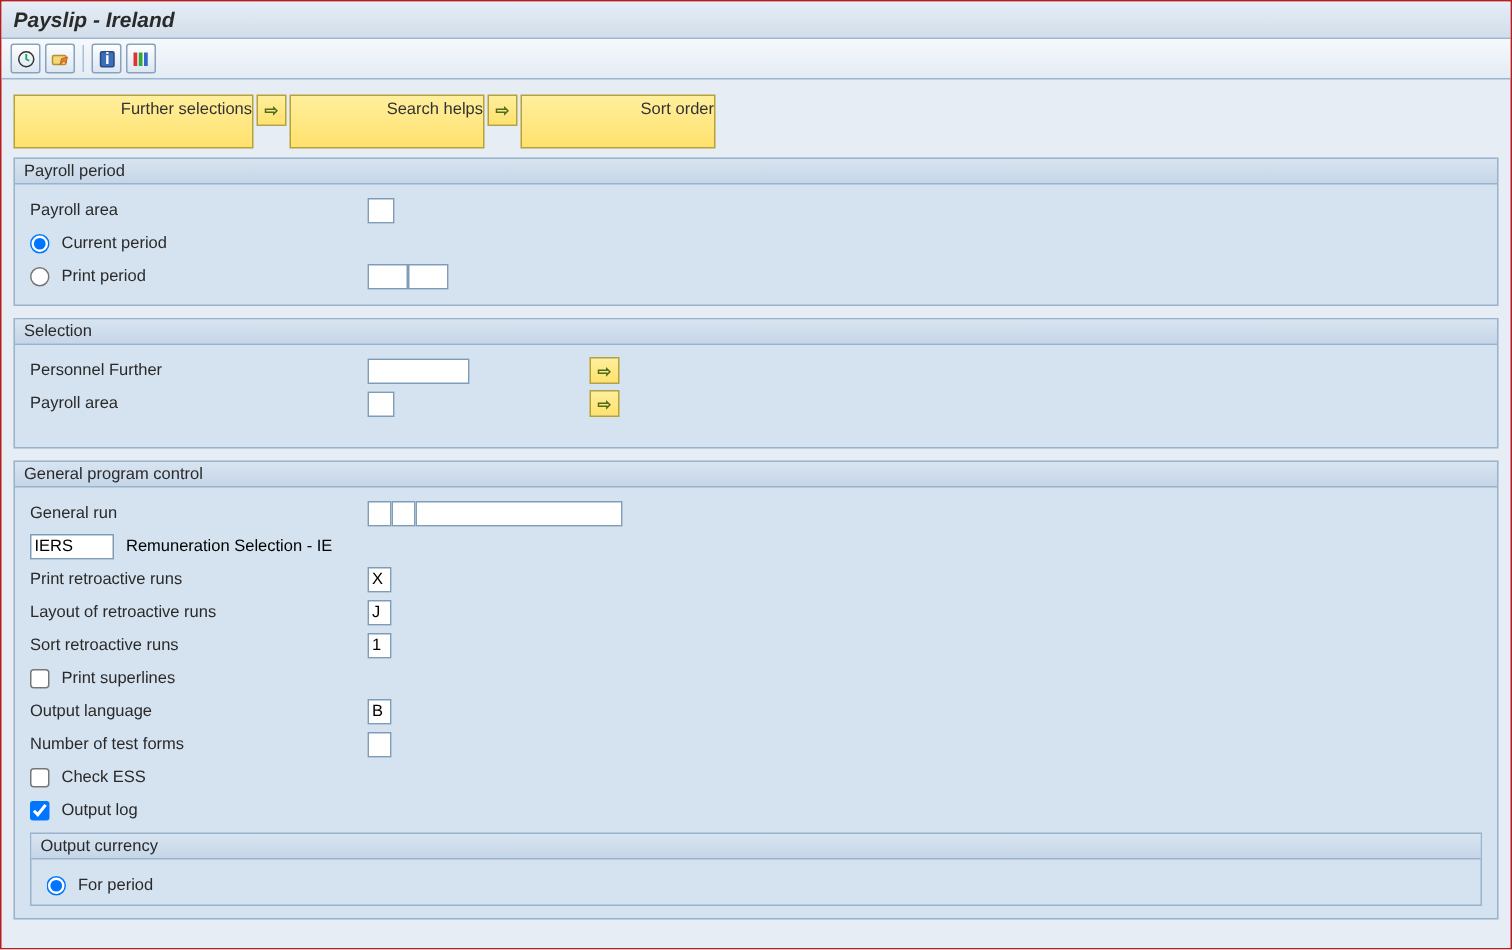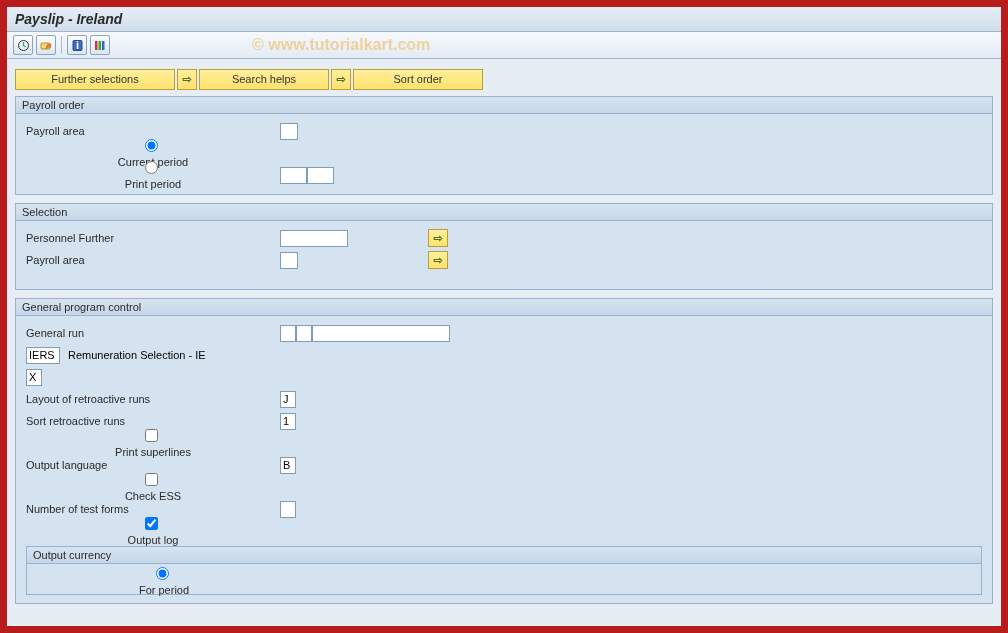--- a/index.html
+++ b/index.html
@@ -1,20 +1,20 @@
 <!DOCTYPE html>
 <html><head>
 <meta charset="utf-8">
 <style>
   * { box-sizing: border-box; font-family: Arial, Helvetica, sans-serif; font-size: 11px; }
   html, body { margin: 0; padding: 0; background: #ffffff; }
   .window {
     width: 1008px; height: 633px;
     background: #e6edf4;
-    border: 7px solid #b91c1c;
+    border: 1px solid #b91c1c;
     overflow: hidden;
     position: relative;
   }
   .titlebar {
     background: linear-gradient(#e6eef7, #d1dde9);
     border-bottom: 1px solid #9cb6cf;
     padding: 4px 8px;
     font-size: 14px; font-weight: bold; font-style: italic;
     color: #2a2a2a;
   }
@@ -35,21 +35,21 @@
   }
   .appbar .sep { height: 18px; border-left: 1px solid #aac0d6; margin: 0 2px; }
   .watermark {
     position: absolute; left: 245px; top: 4px;
     color: #f0c070aa; font-size: 16px; font-weight: bold;
     pointer-events: none;
   }
   .content { padding: 10px 8px; }
   .button-row { display: flex; gap: 2px; margin-bottom: 6px; }
   .btn-main {
-    width: 160px; height: 21px; text-align: center;
+    width: 160px; height: 36px; text-align: right;
     background: linear-gradient(#ffef9d, #ffe16d);
     border: 1px solid #b7a23a;
     color: #333;
     line-height: 19px;
     cursor: pointer;
   }
   .btn-arrow-pre {
     width: 20px; height: 21px;
     background: linear-gradient(#ffef9d, #ffe16d);
     border: 1px solid #b7a23a;
@@ -63,30 +63,30 @@
   }
   .group-title {
     background: linear-gradient(#d8e4f0, #c5d6e8);
     border-bottom: 1px solid #99b3cc;
     padding: 2px 6px;
     color: #2a2a2a;
   }
   .group-body { padding: 6px 10px 8px 10px; }
   .row { display: flex; align-items: center; height: 22px; }
   .row + .row { margin-top: 0px; }
-  .lbl { width: 254px; color: #2a2a2a; }
-  .lbl-radio { display: flex; align-items: center; gap: 4px; flex-direction: column; }
+  .lbl { width: 225px; color: #2a2a2a; }
+  .lbl-radio { display: flex; gap: 4px; }
   input[type="text"].f {
     height: 17px; border: 1px solid #7f9db9; background: #fff; padding: 0 2px;
   }
   .f-tiny { width: 18px; }
   .f-xs { width: 16px; }
   .f-sm { width: 27px; }
   .f-pers { width: 68px; }
-  .f-form { width: 34px; }
+  .f-form { width: 56px; }
   .f-long { width: 138px; }
   .range-btn {
     width: 20px; height: 18px;
     background: linear-gradient(#ffef9d, #ffe16d);
     border: 1px solid #b7a23a;
     display: inline-flex; align-items: center; justify-content: center;
     margin-left: 130px;
     cursor: pointer;
   }
   .arrow { font-weight: bold; color: #4e6d1f; }
@@ -132,39 +132,38 @@
     </div>
     <div class="icon-btn">
       <span>
         <svg width="13" height="13" viewBox="0 0 13 13">
             <rect x="1" y="2" width="2.5" height="9" fill="#d33"></rect>
             <rect x="4.5" y="2" width="2.5" height="9" fill="#3a3"></rect>
             <rect x="8" y="2" width="2.5" height="9" fill="#36c"></rect>
           </svg>
       </span>
     </div>
-    <div class="watermark">© www.tutorialkart.com</div>
   </div>
 
   <div class="content">
 
     <div class="button-row">
       <div class="btn-main">Further selections</div>
       <div class="btn-arrow-pre">
           <span class="arrow">⇨</span>
         </div>
       <div class="btn-main" style="width:130px">Search helps</div>
       <div class="btn-arrow-pre">
           <span class="arrow">⇨</span>
         </div>
       <div class="btn-main" style="width:130px">Sort order</div>
     </div>
 
     <div class="group">
-      <div class="group-title">Payroll order</div>
+      <div class="group-title">Payroll period</div>
       <div class="group-body">
         <div class="row">
           <div class="lbl">Payroll area</div>
           <input type="text" class="f f-tiny" style="position: relative;" value="">
           <span style="margin-left:-13px">
             <svg width="11" height="11" viewBox="0 0 11 11">
                 <rect x="0.5" y="0.5" width="10" height="10" fill="#fff" stroke="#7f9db9"></rect>
                 <path d="M2 2h7M2 4h7M2 6h7M8 8l2 2" stroke="#555" stroke-width="0.9"></path>
                 <path d="M2 8l2 2 2-2" stroke="#555" fill="none" stroke-width="0.9"></path>
               </svg>
@@ -215,20 +214,21 @@
           <div class="lbl">General run</div>
           <input type="text" class="f f-xs" value="" style="">
           <input type="text" class="f f-xs" value="" style="">
           <input type="text" class="f f-long" value="" style="">
         </div>
         <div class="row">
           <input type="text" class="f f-form" value="IERS" style="">
           <div style="margin-left:8px">Remuneration Selection - IE</div>
         </div>
         <div class="row">
+          <div class="lbl">Print retroactive runs</div>
           <input type="text" class="f f-xs" value="X" style="">
         </div>
         <div class="row">
           <div class="lbl">Layout of retroactive runs</div>
           <input type="text" class="f f-xs" value="J" style="">
         </div>
         <div class="row">
           <div class="lbl">Sort retroactive runs</div>
           <input type="text" class="f f-xs" value="1" style="">
         </div>
@@ -236,28 +236,28 @@
           <label class="lbl lbl-radio">
             <input type="checkbox" style="">
             <span>Print superlines</span>
           </label>
         </div>
         <div class="row">
           <div class="lbl">Output language</div>
           <input type="text" class="f f-xs" value="B" style="">
         </div>
         <div class="row">
+          <div class="lbl">Number of test forms</div>
+          <input type="text" class="f f-xs" value="" style="">
+        </div>
+        <div class="row">
           <label class="lbl lbl-radio">
             <input type="checkbox" style="">
             <span>Check ESS</span>
           </label>
-        </div>
-        <div class="row">
-          <div class="lbl">Number of test forms</div>
-          <input type="text" class="f f-xs" value="" style="">
         </div>
         <div class="row">
           <label class="lbl lbl-radio">
             <input type="checkbox" checked="" style="">
             <span>Output log</span>
           </label>
         </div>
 
         <div class="inner-group">
           <div class="group-title">Output currency</div>

